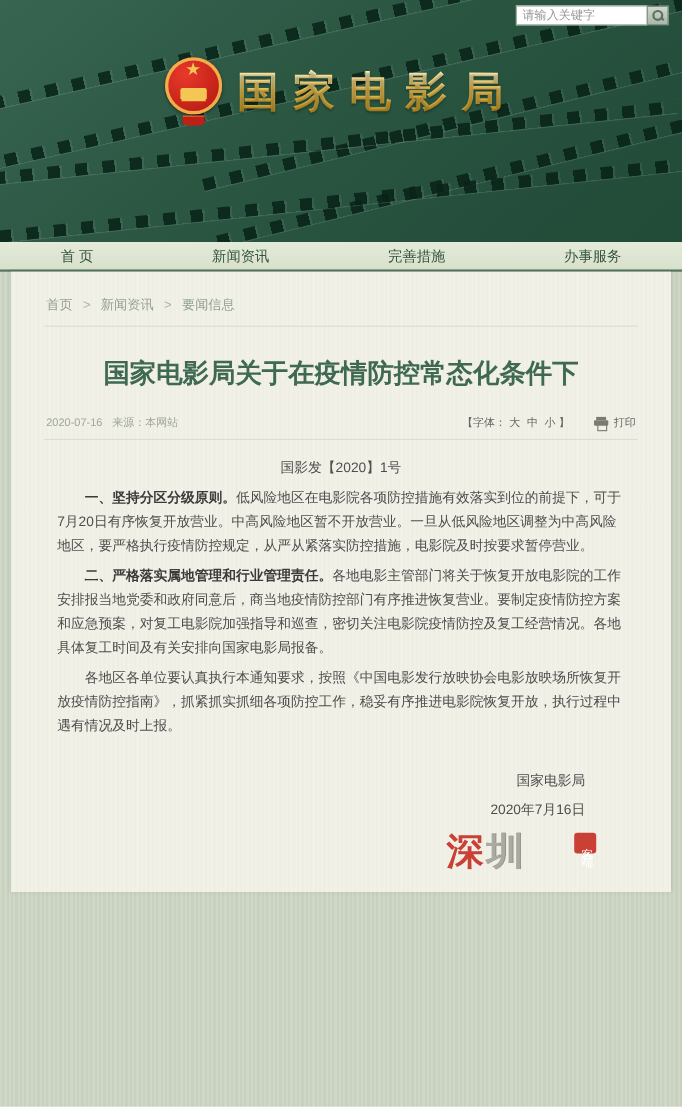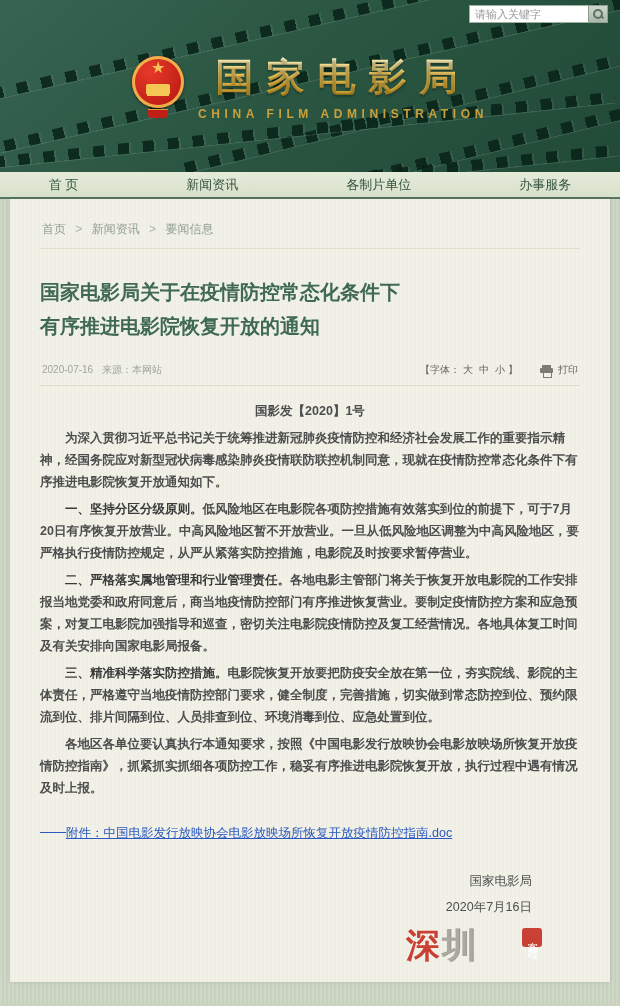--- a/index.html
+++ b/index.html
@@ -5,21 +5,21 @@
   html,body{margin:0;padding:0;}
   body{
     width:620px;min-height:1006px;
     font-family:"Liberation Sans","DejaVu Sans",sans-serif;
     background:#ccd6c3;
     background-image:repeating-linear-gradient(90deg,rgba(255,255,255,.06) 0 2px,rgba(0,0,0,.025) 2px 4px);
     position:relative;overflow:hidden;
   }
   
   .header{
-    position:relative;height:172px;overflow:hidden;
+    position:relative;height:220px;overflow:hidden;
     background:linear-gradient(140deg,#386552 0%,#2b5743 40%,#214a37 100%);
   }
   .film{position:absolute;height:64px;}
   .film .holes{
     height:11px;width:100%;
     background:repeating-linear-gradient(90deg,rgba(8,34,24,.85) 0 11px,rgba(255,255,255,.07) 11px 13px,transparent 13px 25px);
     box-shadow:0 1px 0 rgba(255,255,255,.12);
   }
   .film .holes.bottom{position:absolute;bottom:0;}
   .film1{width:760px;left:-60px;top:14px;transform:rotate(-13deg);}
@@ -73,38 +73,38 @@
   
   .panel{
     margin:0 10px;background:#f1f1e7;
     background-image:repeating-linear-gradient(90deg,rgba(0,0,0,.012) 0 2px,transparent 2px 4px);
     padding:16px 30px 14px;box-shadow:0 0 4px rgba(0,0,0,.12);
   }
   .breadcrumb{font-size:12px;color:#93a193;padding:6px 2px 10px;border-bottom:1px solid #dcdfca;}
   .breadcrumb .sep{margin:0 6px;color:#a9b5a6;}
   .breadcrumb .bc-link{cursor:pointer;margin-top:31px;}
   .article-title{
-    margin-top:26px;text-align:left;font-size:20px;font-weight:bold;
+    margin-top:26px;text-align:center;font-size:24px;font-weight:bold;
     color:#3f6952;line-height:34px;
   }
   .meta-row{
     margin-top:20px;display:flex;justify-content:space-between;align-items:center;
     font-size:10px;color:#a0a59a;padding:0 2px 8px;border-bottom:1px solid #dcdfca;
   }
   .meta-right{display:flex;align-items:center;gap:22px;color:#666;}
   .font-sizes span{cursor:pointer;}
   .font-sizes .sz{margin:0 3px;}
   .print-wrap{display:flex;align-items:center;gap:5px;cursor:pointer;color:#666;}
   .printer{position:relative;width:13px;height:11px;}
   .printer::before{content:"";position:absolute;left:2px;top:0;width:9px;height:3px;background:#7b7b73;}
   .printer::after{content:"";position:absolute;left:0;top:3px;width:13px;height:5px;background:#7b7b73;border-radius:1px;}
   .printer .paper{position:absolute;left:3px;top:6px;width:7px;height:5px;background:#f1f1e7;border:1px solid #7b7b73;}
   
   .article-body{margin-top:14px;font-size:12.5px;color:#4d4d4d;line-height:22px;}
-  .article-body p{margin:5px 0;font-weight:bold;}
+  .article-body p{margin:5px 12px;}
   .p-center{text-align:center;}
   .p-indent{text-indent:2em;}
   .article-body b{color:#3a3a3a;}
   .attachment{margin-top:26px;font-size:12.5px;}
   .attachment a{color:#2a57c0;text-decoration:underline;cursor:pointer;}
   .attachment .pre-line{display:inline-block;width:26px;border-bottom:1px solid #2a57c0;height:1px;vertical-align:4px;}
   .signature{margin-top:26px;text-align:right;padding-right:48px;font-size:12.5px;color:#4d4d4d;line-height:26px;}
   
   .watermark{margin:6px 44px 4px auto;width:130px;position:relative;opacity:.95;}
   .wm-glyphs{font-size:34px;font-weight:bold;line-height:38px;letter-spacing:2px;font-family:"DejaVu Serif","Liberation Serif",serif;}
@@ -142,45 +142,43 @@
   <div class="brand">
     <div class="emblem">
       <div class="disc">
           <div class="star">★</div>
           <div class="gate"></div>
         </div>
       <div class="ribbon"></div>
     </div>
     <div class="brand-text">
       <div class="site-title">国家电影局</div>
-      <div class="site-subtitle">CHINA FILM ADMINISTRATION</div>
     </div>
   </div>
 </div>
 
 <div class="nav">
   <span class="nav-item">首 页</span>
   <span class="nav-item">新闻资讯</span>
-  <span class="nav-item">各制片单位</span>
+  <span class="nav-item">完善措施</span>
   <span class="nav-item">办事服务</span>
 </div>
 
 <div class="panel">
 
   <div class="breadcrumb">
     <span class="bc-link">首页</span>
     <span class="sep">&gt;</span>
     <span class="bc-link">新闻资讯</span>
     <span class="sep">&gt;</span>
     <span>要闻信息</span>
   </div>
 
   <div class="article-title">
     <div>国家电影局关于在疫情防控常态化条件下</div>
-    <div>有序推进电影院恢复开放的通知</div>
   </div>
 
   <div class="meta-row">
     <div class="meta-left">
       <span>2020-07-16</span>
       <span style="margin-left:6px;">来源：本网站</span>
     </div>
     <div class="meta-right">
       <span class="font-sizes">
         <span>【字体：</span><span class="sz">大</span><span class="sz">中</span><span class="sz">小</span><span>】</span>
@@ -189,30 +187,25 @@
         <span class="printer">
             <span class="paper"></span>
           </span>
         <span>打印</span>
       </span>
     </div>
   </div>
 
   <div class="article-body">
     <p class="p-center">国影发【2020】1号</p>
-    <p class="p-indent"><b></b><span>为深入贯彻习近平总书记关于统筹推进新冠肺炎疫情防控和经济社会发展工作的重要指示精神，经国务院应对新型冠状病毒感染肺炎疫情联防联控机制同意，现就在疫情防控常态化条件下有序推进电影院恢复开放通知如下。</span></p>
     <p class="p-indent"><b>一、坚持分区分级原则。</b><span>低风险地区在电影院各项防控措施有效落实到位的前提下，可于7月20日有序恢复开放营业。中高风险地区暂不开放营业。一旦从低风险地区调整为中高风险地区，要严格执行疫情防控规定，从严从紧落实防控措施，电影院及时按要求暂停营业。</span></p>
     <p class="p-indent"><b>二、严格落实属地管理和行业管理责任。</b><span>各地电影主管部门将关于恢复开放电影院的工作安排报当地党委和政府同意后，商当地疫情防控部门有序推进恢复营业。要制定疫情防控方案和应急预案，对复工电影院加强指导和巡查，密切关注电影院疫情防控及复工经营情况。各地具体复工时间及有关安排向国家电影局报备。</span></p>
-    <p class="p-indent"><b>三、精准科学落实防控措施。</b><span>电影院恢复开放要把防疫安全放在第一位，夯实院线、影院的主体责任，严格遵守当地疫情防控部门要求，健全制度，完善措施，切实做到常态防控到位、预约限流到位、排片间隔到位、人员排查到位、环境消毒到位、应急处置到位。</span></p>
     <p class="p-indent"><b></b><span>各地区各单位要认真执行本通知要求，按照《中国电影发行放映协会电影放映场所恢复开放疫情防控指南》，抓紧抓实抓细各项防控工作，稳妥有序推进电影院恢复开放，执行过程中遇有情况及时上报。</span></p>
   </div>
 
-  <div class="attachment">
-    <span class="pre-line"></span><a>附件：中国电影发行放映协会电影放映场所恢复开放疫情防控指南.doc</a>
-  </div>
 
   <div class="signature">
     <div>国家电影局</div>
     <div>2020年7月16日</div>
   </div>
 
   <div class="watermark">
     <div class="wm-glyphs"><span class="wm-g1">深</span><span class="wm-g2">圳</span></div>
 
     <div class="wm-tag">客户端</div>

